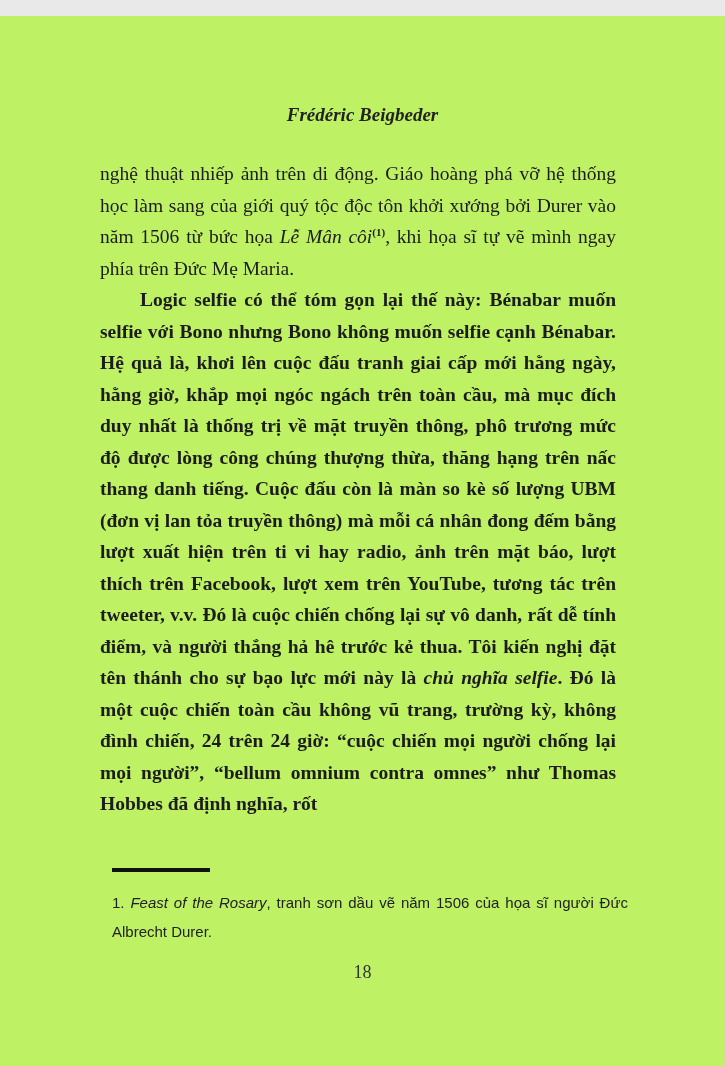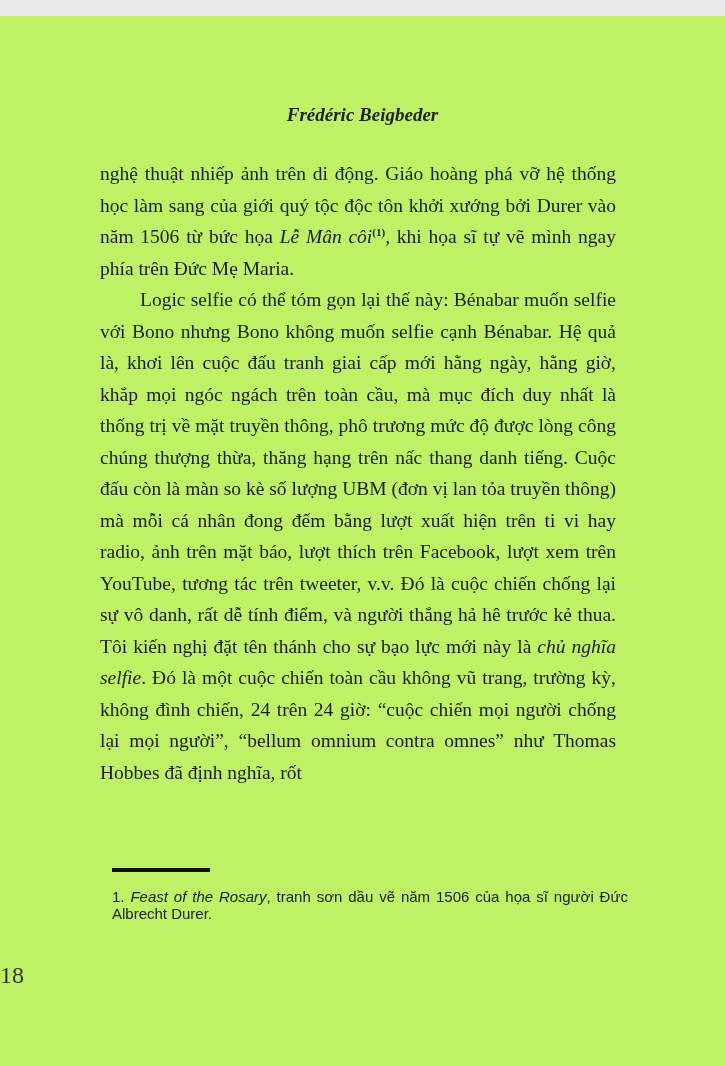--- a/index.html
+++ b/index.html
@@ -37,20 +37,21 @@
     line-height: 31.5px;
     text-align: justify;
     color: #1c1c1c;
   }
   .body-text p {
     margin: 0;
     padding: 0;
   }
   .body-text p.indent {
     text-indent: 40px;
+    font-weight: bold;
   }
   .body-text i {
     font-style: italic;
   }
   sup.fn-marker {
     font-size: 11px;
     font-weight: bold;
     vertical-align: super;
     line-height: 0;
   }
@@ -63,34 +64,35 @@
     background: #111111;
   }
   .footnote {
     position: absolute;
     left: 112px;
     top: 872px;
     width: 516px;
     margin: 0;
     font-family: "Liberation Sans", sans-serif;
     font-size: 15px;
-    line-height: 17px;
+    line-height: 29px;
     text-align: justify;
     color: #222222;
   }
   .footnote i {
     font-style: italic;
   }
   .page-number {
     position: absolute;
     top: 946px;
     left: 0;
     width: 100%;
+    text-align: center;
     font-family: "Liberation Serif", serif;
-    font-size: 24px;
+    font-size: 18px;
     color: #333333;
   }
 </style>
 </head>
 <body>
 
 <div class="page">
 
   <div class="running-header">Frédéric Beigbeder</div>
 

